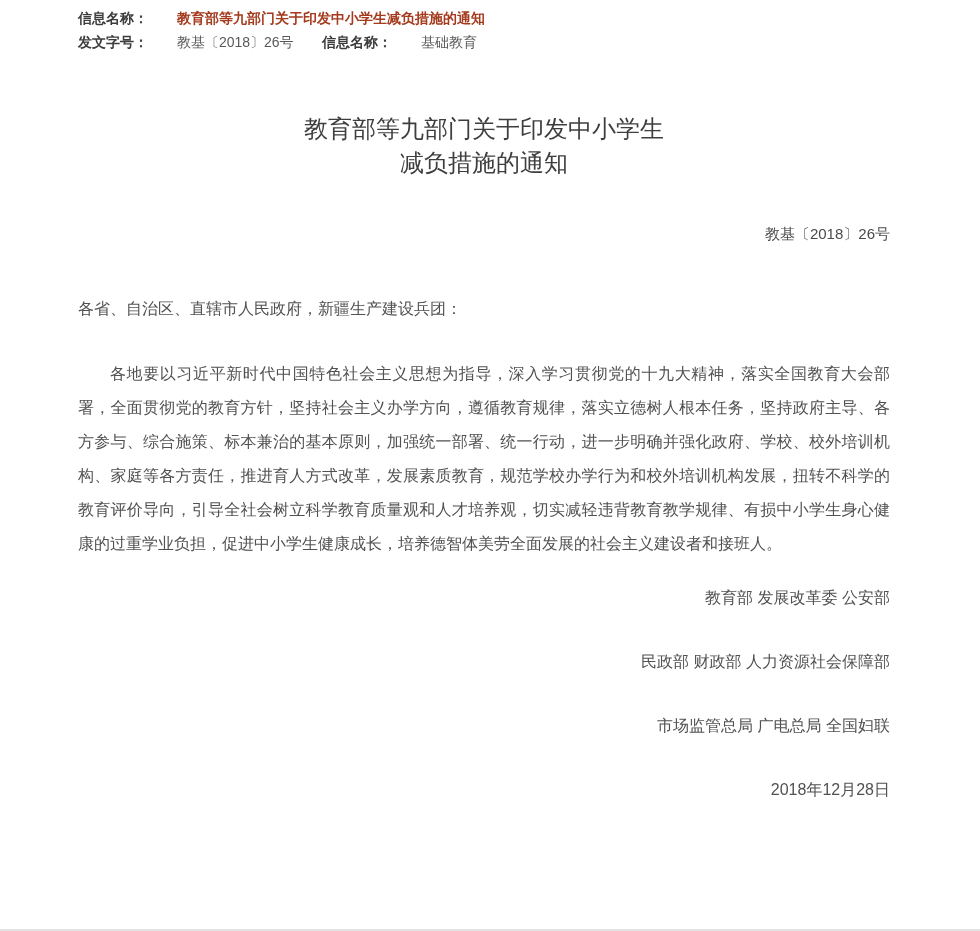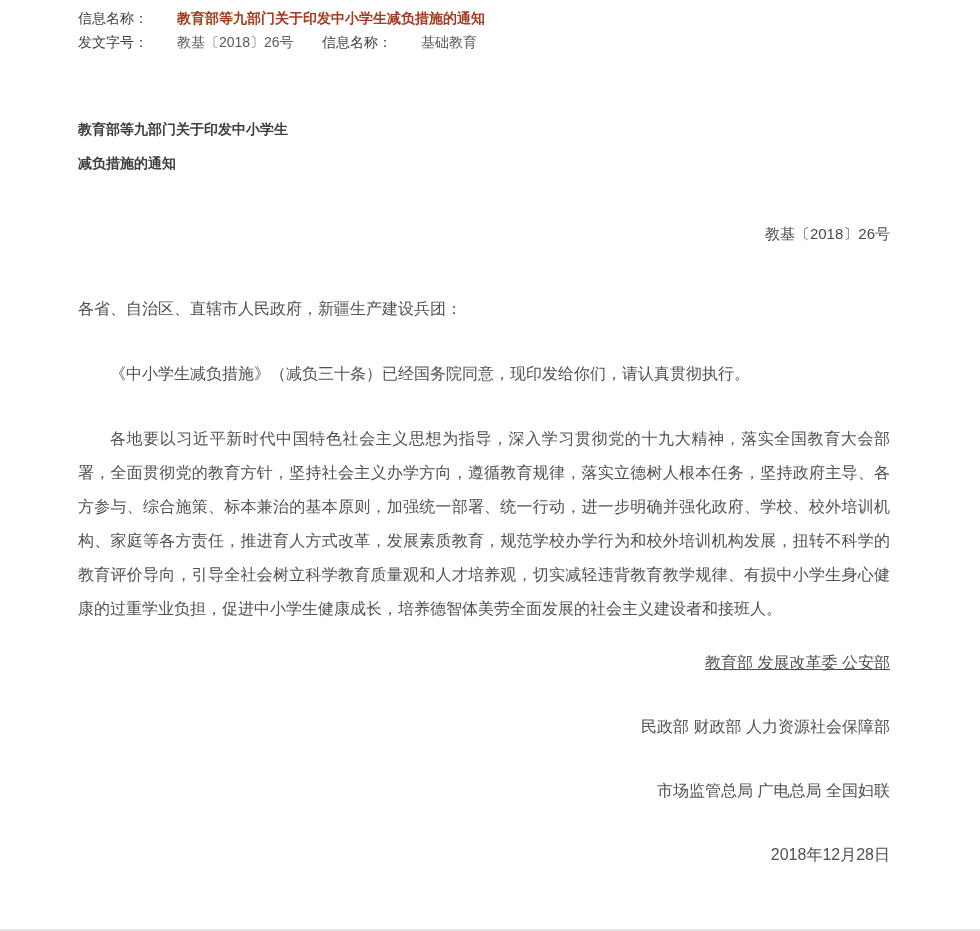--- a/index.html
+++ b/index.html
@@ -12,55 +12,55 @@
   .page { position: relative; width: 980px; height: 931px; background: #fff; }
 
   
   .meta { padding-top: 8px; padding-left: 78px; }
   .meta-row { position: relative; height: 24px; font-size: 14px; }
   .pair { position: absolute; top: 2px; white-space: nowrap; }
   .pair.c1 { left: 0; }
   .pair.c2 { left: 244px; }
   .pair.c3 { left: 494px; }
   .meta-label {
-    font-weight: normal;
+    font-weight: bold;
     color: var(--label-text, #3c3c3c);
   }
   .meta-value {
     color: var(--value-text, #595959);
     margin-left: 25px;
   }
   .meta-value.red {
     color: var(--title-link, #a43b1e);
     font-weight: bold;
   }
 
   
   .doc { padding: 0 90px 0 78px; color: var(--body-text, #515151); }
   .doc-title {
     margin-top: 56px;
-    text-align: left;
-    font-size: 14px;
+    text-align: center;
+    font-size: 24px;
     line-height: 34px;
-    font-weight: bold;
+    font-weight: normal;
     color: var(--heading-text, #3e3e3e);
   }
   .doc-title span { display: block; }
   .doc-number {
     margin-top: 44px;
     text-align: right;
     font-size: 15px;
     line-height: 20px;
     color: #4a4a4a;
   }
   .doc p.body-line { font-size: 16px; line-height: 34px; }
   .salutation { margin-top: 48px; }
   .para { margin-top: 31px; text-indent: 2em; text-align: justify; }
   .sig { margin-top: 30px; text-align: right; }
-  .sig.first { margin-top: 20px; text-decoration: underline; }
+  .sig.first { margin-top: 20px; }
 
   
   .bottom-divider {
     position: absolute; left: 0; bottom: 0;
     width: 100%; height: 2px;
     background: var(--divider, #e3e3e3);
   }
 </style>
 </head>
 <body>
@@ -89,21 +89,20 @@
   <main class="doc">
     <h1 class="doc-title">
       <span>教育部等九部门关于印发中小学生</span>
       <span>减负措施的通知</span>
     </h1>
 
     <p class="doc-number">教基〔2018〕26号</p>
 
     <p class="body-line salutation">各省、自治区、直辖市人民政府，新疆生产建设兵团：</p>
 
-    <p class="body-line para">《中小学生减负措施》（减负三十条）已经国务院同意，现印发给你们，请认真贯彻执行。</p>
 
     <p class="body-line para">各地要以习近平新时代中国特色社会主义思想为指导，深入学习贯彻党的十九大精神，落实全国教育大会部署，全面贯彻党的教育方针，坚持社会主义办学方向，遵循教育规律，落实立德树人根本任务，坚持政府主导、各方参与、综合施策、标本兼治的基本原则，加强统一部署、统一行动，进一步明确并强化政府、学校、校外培训机构、家庭等各方责任，推进育人方式改革，发展素质教育，规范学校办学行为和校外培训机构发展，扭转不科学的教育评价导向，引导全社会树立科学教育质量观和人才培养观，切实减轻违背教育教学规律、有损中小学生身心健康的过重学业负担，促进中小学生健康成长，培养德智体美劳全面发展的社会主义建设者和接班人。</p>
 
     <p class="body-line sig first">教育部 发展改革委 公安部</p>
     <p class="body-line sig">民政部 财政部 人力资源社会保障部</p>
     <p class="body-line sig">市场监管总局 广电总局 全国妇联</p>
     <p class="body-line sig">2018年12月28日</p>
   </main>
 
   <div class="bottom-divider"></div>

